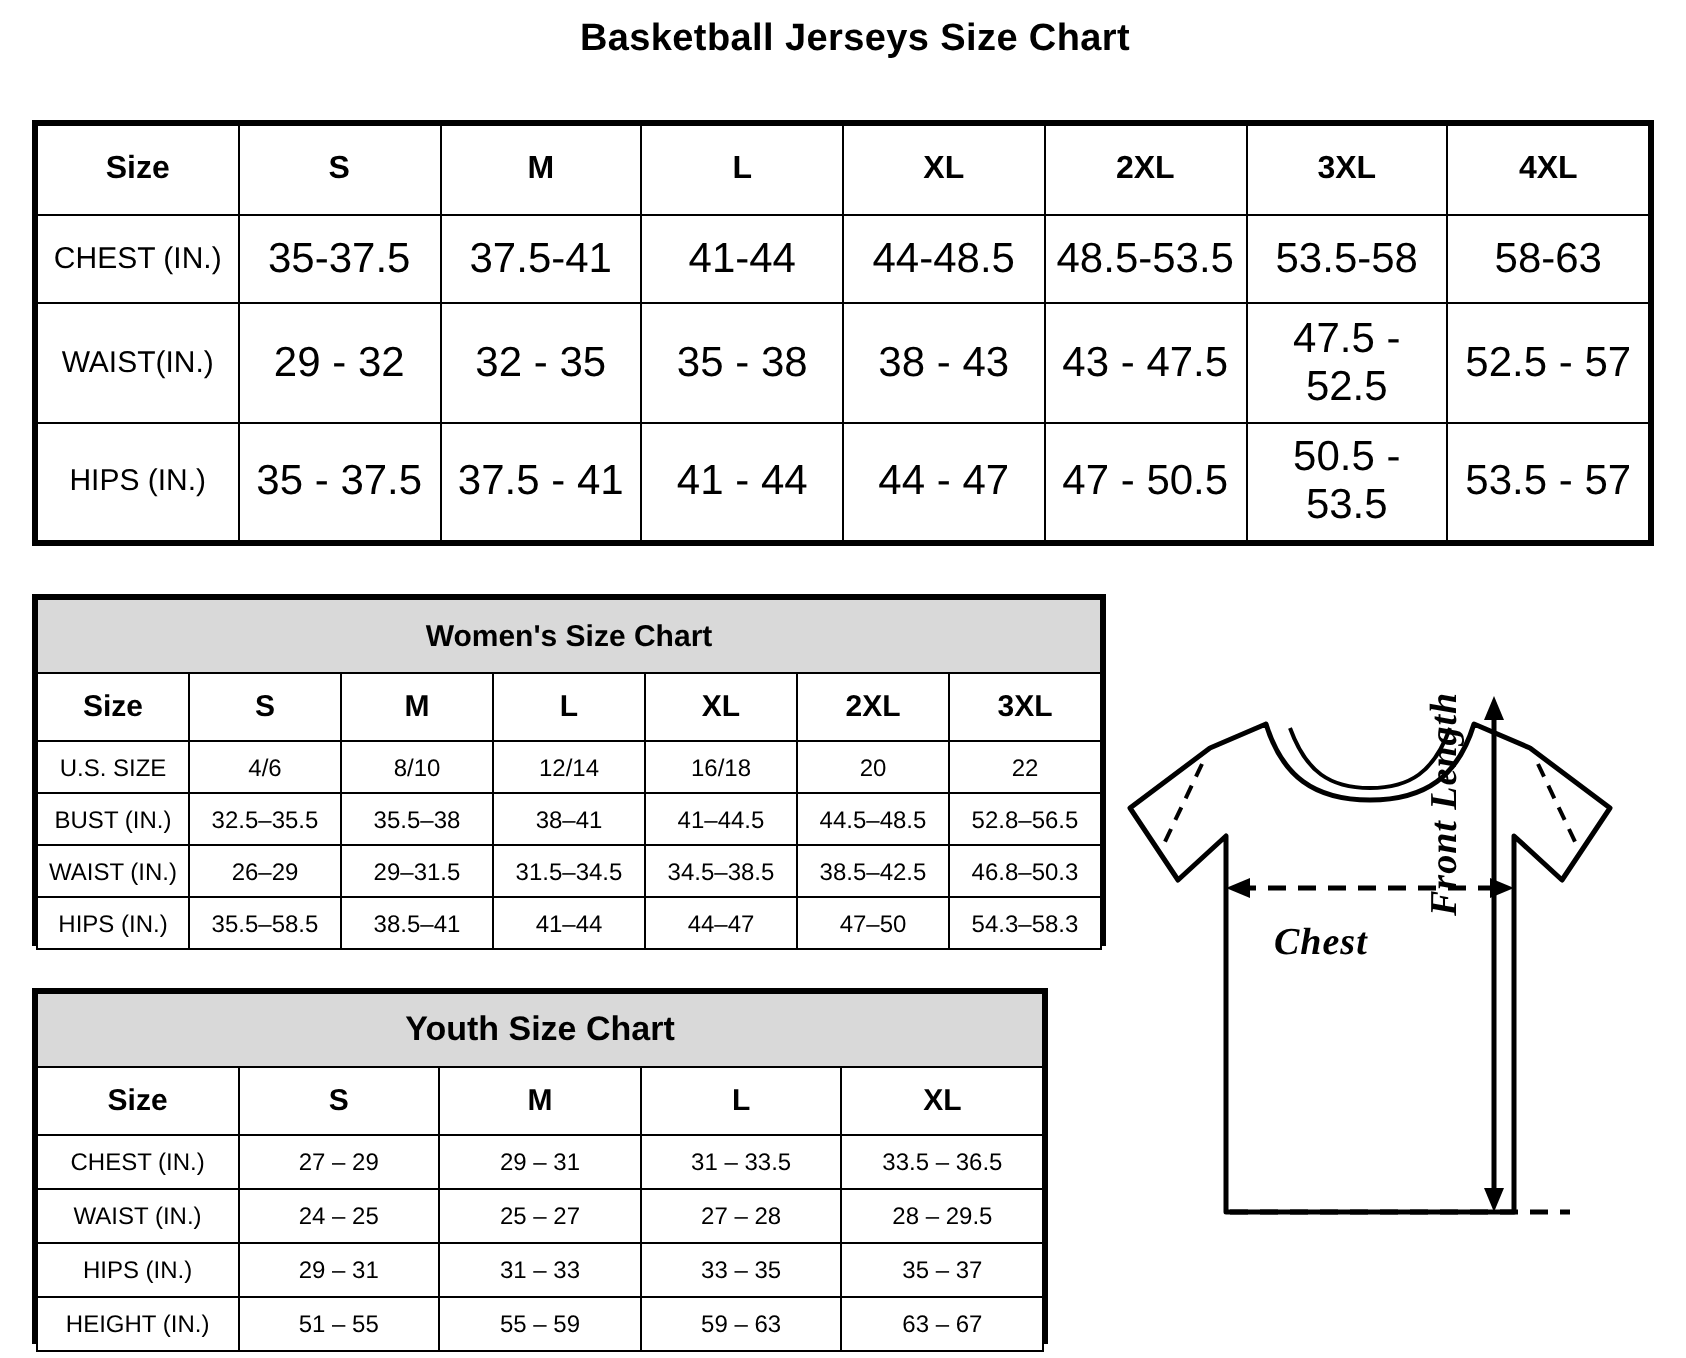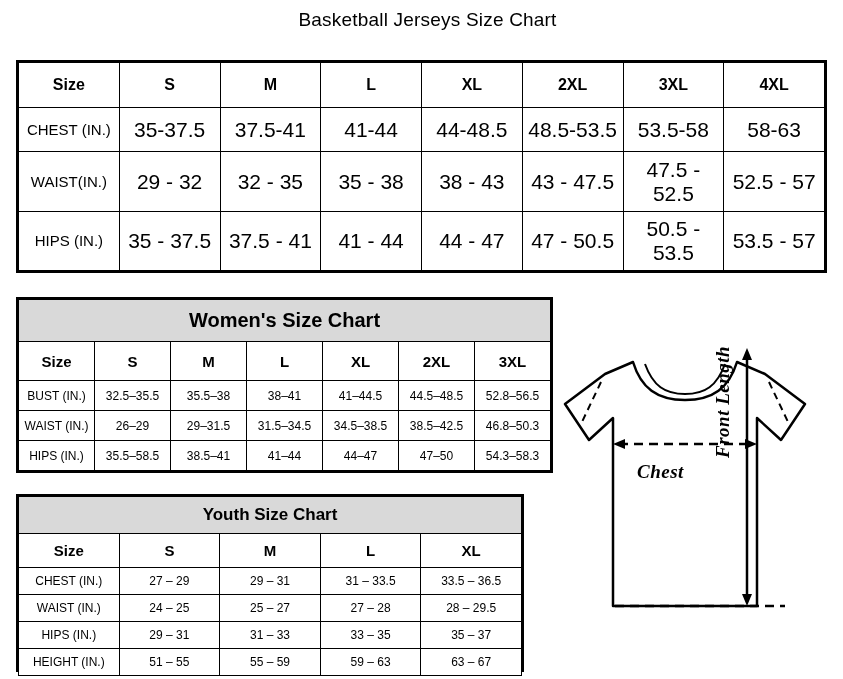--- a/index.html
+++ b/index.html
@@ -11,21 +11,21 @@
     width: 843px;
     height: 679px;
     font-family: "Liberation Sans", sans-serif;
     color: #000000;
     position: relative;
     overflow: hidden;
   }
   #page-title {
     text-align: center;
     font-size: 19px;
-    font-weight: normal;
+    font-weight: bold;
     margin: 9px 0 0 12px;
     letter-spacing: 0.2px;
   }
   .chart-block {
     position: absolute;
     border: 2px solid #000;
     box-sizing: border-box;
     background: #fff;
   }
   table.size-table {
@@ -54,21 +54,21 @@
 
   
   #mens-chart { left: 16px; top: 60px; width: 811px; height: 213px; }
   #mens-chart .band { font-size: 17px; height: 34px; }
   #mens-chart .hdr-row td { font-size: 16px; height: 36px; }
   #mens-chart td { font-size: 21px; height: 36px; }
   #mens-chart .rowlabel { font-size: 15px; }
 
   
   #womens-chart { left: 16px; top: 297px; width: 537px; height: 176px; }
-  #womens-chart .band { font-size: 20px; height: 36px; }
+  #womens-chart .band { font-size: 15px; height: 36px; }
   #womens-chart .hdr-row td { font-size: 15px; height: 33px; }
   #womens-chart td { font-size: 12px; height: 25px; }
   #womens-chart .rowlabel { font-size: 12px; }
 
   
   #youth-chart { left: 16px; top: 494px; width: 508px; height: 178px; }
   #youth-chart .band { font-size: 17px; height: 36px; }
   #youth-chart .hdr-row td { font-size: 15px; height: 33px; }
   #youth-chart td { font-size: 12px; height: 26px; }
   #youth-chart .rowlabel { font-size: 12px; }
@@ -168,20 +168,29 @@
     <tr class="hdr-row">
       <td>Size</td>
       <td>S</td>
       <td>M</td>
       <td>L</td>
       <td>XL</td>
       <td>2XL</td>
       <td>3XL</td>
     </tr>
     <tr>
+      <td class="rowlabel">U.S. SIZE</td>
+      <td>4/6</td>
+      <td>8/10</td>
+      <td>12/14</td>
+      <td>16/18</td>
+      <td>20</td>
+      <td>22</td>
+    </tr>
+    <tr>
       <td class="rowlabel">BUST (IN.)</td>
       <td>32.5–35.5</td>
       <td>35.5–38</td>
       <td>38–41</td>
       <td>41–44.5</td>
       <td>44.5–48.5</td>
       <td>52.8–56.5</td>
     </tr>
     <tr>
       <td class="rowlabel">WAIST (IN.)</td>

